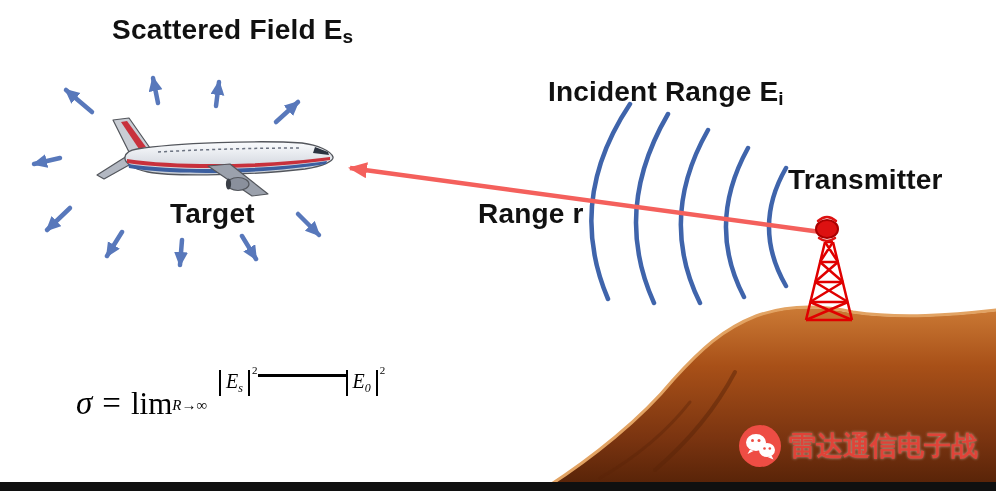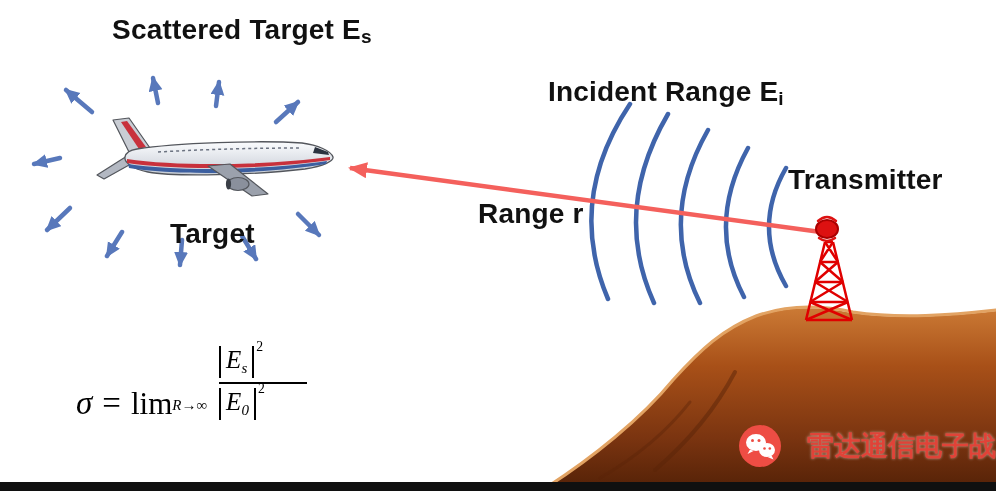--- a/index.html
+++ b/index.html
@@ -10,51 +10,51 @@
   .scene svg.graphics { position:absolute; left:0; top:0; }
 
   .label {
     position:absolute; font-weight:700; color:#111; font-size:28px;
     white-space:nowrap; letter-spacing:0.2px;
   }
   .label .sub { font-size:0.68em; vertical-align:-0.22em; }
 
   .lbl-scattered  { left:112px; top:14px; }
   .lbl-incident   { left:548px; top:76px; }
-  .lbl-target     { left:170px; top:198px;margin-top:20px; }
+  .lbl-target     { left:170px; top:198px; }
   .lbl-range      { left:478px; top:198px; }
   .lbl-transmitter{ left:788px; top:164px; }
 
   
   .formula {
     position:absolute; left:76px; top:344px;
     display:flex; align-items:center; gap:12px;
     font-family:"Liberation Serif", serif; color:#000;
   }
   .formula .lhs { display:inline-flex; align-items:baseline; gap:10px; font-size:33px; }
   .it { font-style:italic; }
   .limwrap { display:inline-flex; flex-direction:row; align-items:center;margin-top:44px; }
   .limtext { font-size:31px; line-height:1; }
   .limsub  { font-size:15px; font-style:italic; margin-top:3px; line-height:1; }
   .coef sup, .fline sup {
     font-size:0.55em; position:relative; top:-0.55em; margin-left:2px; font-style:normal;
   }
-  .frac { display:inline-flex; flex-direction:column; align-items:flex-start; font-size:25px; }
+  .frac { display:inline-flex; flex-direction:row; align-items:flex-end; font-size:20px; }
   .fbar { height:2.5px; background:#000; align-self:stretch; margin:4px 0; min-width:88px; }
   .fline { display:inline-flex; align-items:flex-start; line-height:1.15; }
   .abs {
     display:inline-block; padding:0 5px;
     border-left:2px solid #000; border-right:2px solid #000;
   }
   .abs sub { font-size:0.6em; font-style:italic; vertical-align:-0.35em; }
 
   
   .watermark {
     position:absolute; left:738px; top:424px;
-    display:flex; align-items:center; gap:25px;
+    display:flex; align-items:center; gap:7px;
   }
   .watermark .wm-text {
     font-size:27px; font-weight:700; color:#e04338;
     text-shadow:0 0 3px rgba(255,255,255,0.55);
     white-space:nowrap;
   }
 </style>
 </head>
 <body>
 
@@ -143,21 +143,21 @@
       <path d="M 158,152 C 210,149 260,148 300,148" fill="none" stroke="#6b7280" stroke-width="1.5" stroke-dasharray="3 3"></path>
       <path d="M 208,166 L 252,196 L 268,194 L 230,164 Z" fill="#9ba1ac" stroke="#53565c" stroke-width="1.2"></path>
       <ellipse cx="238" cy="184" rx="11" ry="6.5" fill="#8a909c" stroke="#53565c" stroke-width="1.2"></ellipse>
       <ellipse cx="228.5" cy="184" rx="2.6" ry="5.6" fill="#3a3f47"></ellipse>
     </g>
 
     <rect x="0" y="482" width="996" height="9" fill="#101010"></rect>
   </svg>
 
   <div class="label lbl-scattered">
-    <span>Scattered Target E</span><span class="sub">s</span>
+    <span>Scattered Field E</span><span class="sub">s</span>
   </div>
 
   <div class="label lbl-incident">
     <span>Incident Range E</span><span class="sub">i</span>
   </div>
 
   <div class="label lbl-target">Target</div>
 
   <div class="label lbl-transmitter">Transmitter</div>
 

